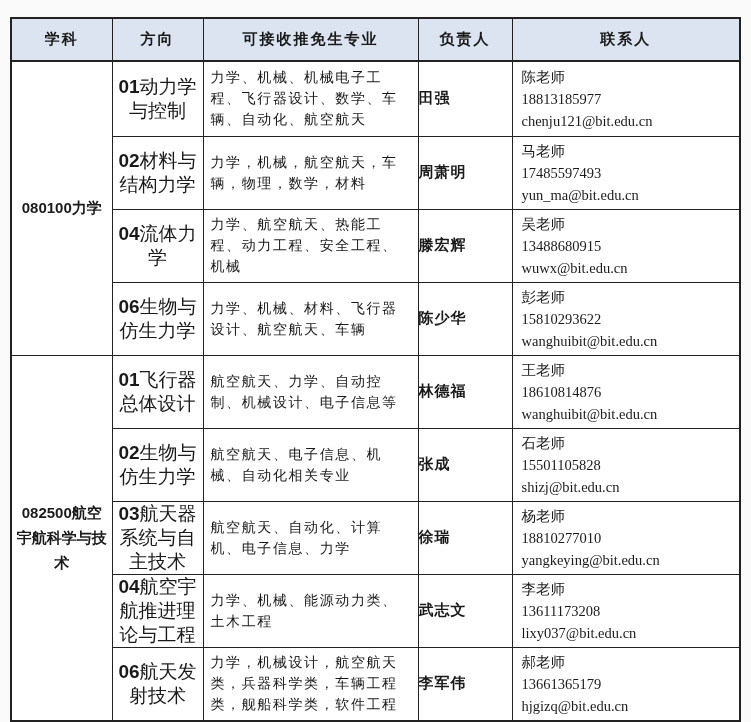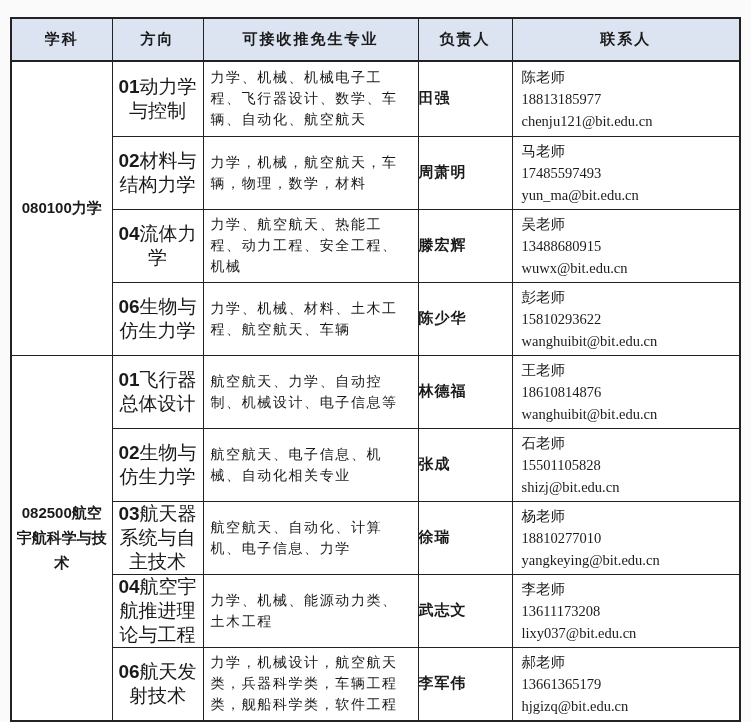--- a/index.html
+++ b/index.html
@@ -128,21 +128,21 @@
       <td class="majors">力学、航空航天、热能工程、动力工程、安全工程、机械</td>
       <td class="lead">滕宏辉</td>
       <td class="contact">
         <div>吴老师</div>
         <div>13488680915</div>
         <div>wuwx@bit.edu.cn</div>
       </td>
     </tr>
     <tr style="height:63px;">
       <td class="dir"><span class="num">06</span><span>生物与仿生力学</span></td>
-      <td class="majors">力学、机械、材料、土木工程、航空航天、车辆</td>
+      <td class="majors">力学、机械、材料、飞行器设计、航空航天、车辆</td>
       <td class="lead">陈少华</td>
       <td class="contact">
         <div>彭老师</div>
         <div>15810293622</div>
         <div>wanghuibit@bit.edu.cn</div>
       </td>
     </tr>
 
     <tr style="height:65px;">
       <td class="subject" rowspan="5"><span class="num">082500</span><span>航空宇航科学与技术</span></td>

